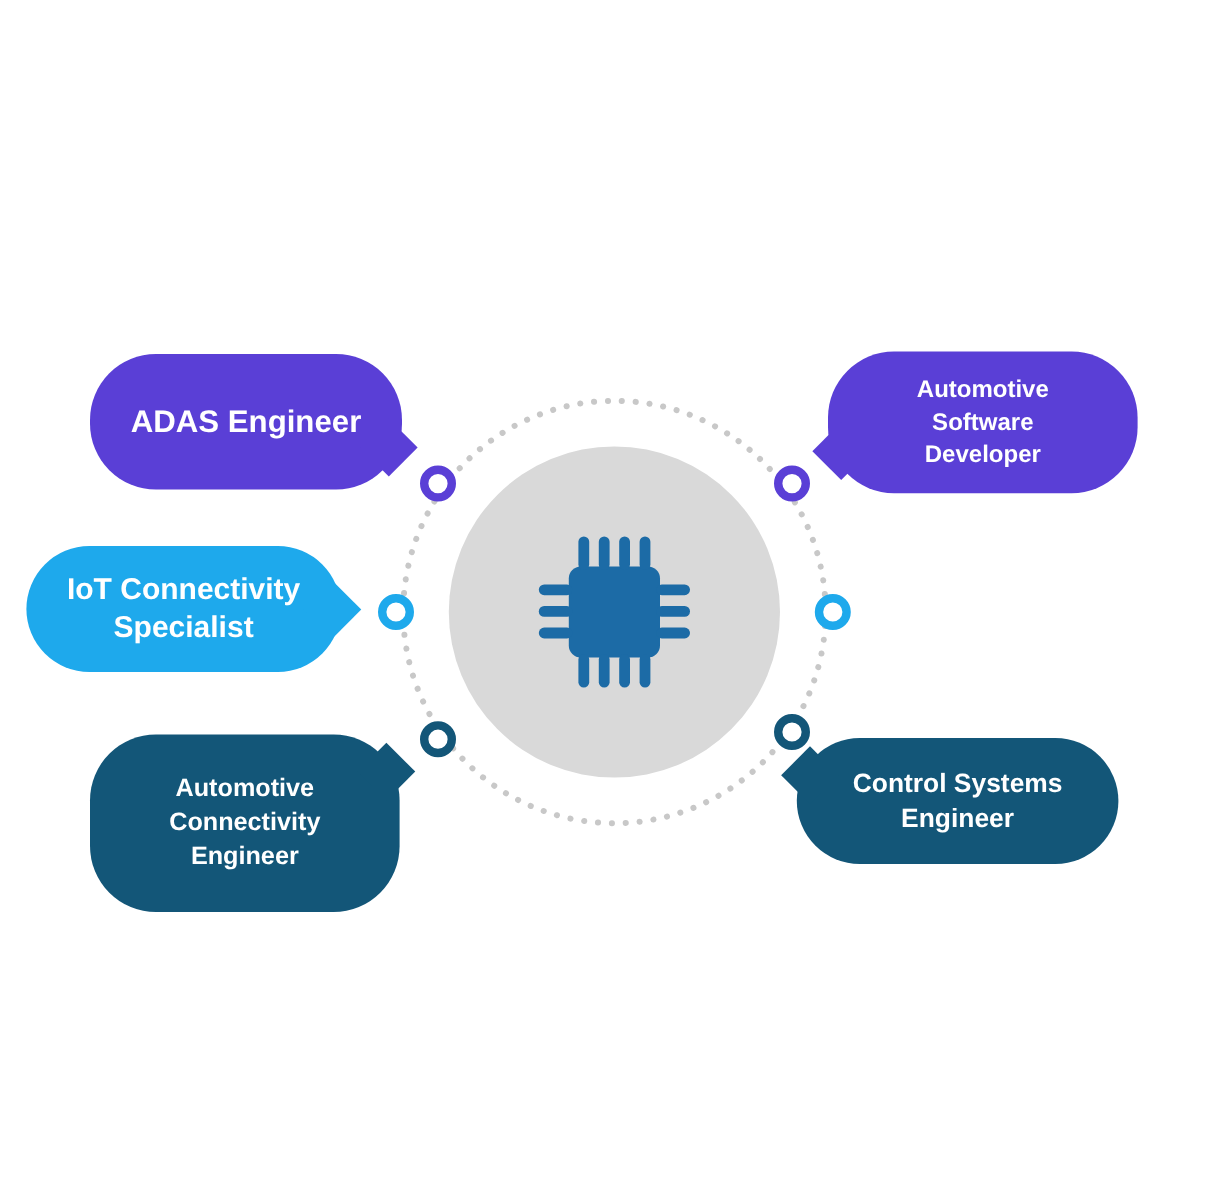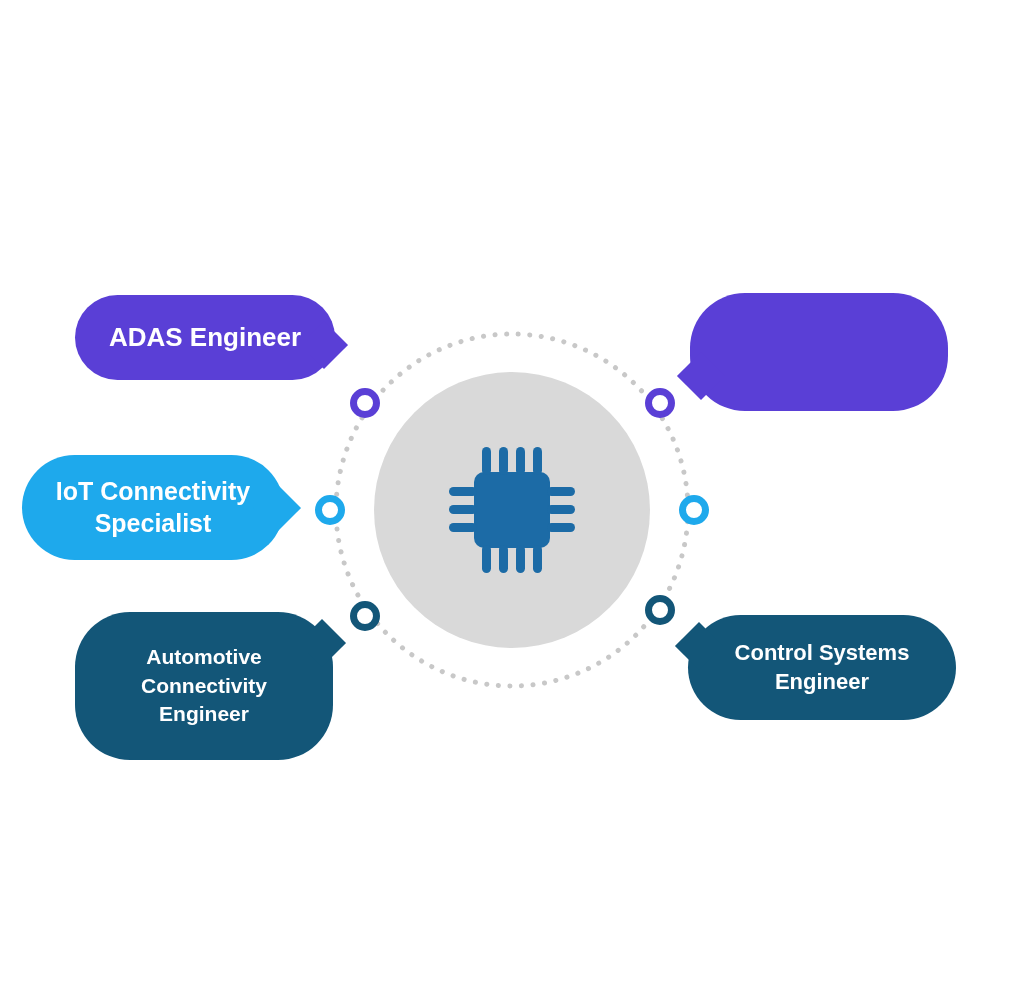--- a/index.html
+++ b/index.html
@@ -21,26 +21,26 @@
   .bubble {
     position:absolute; display:flex; align-items:center; justify-content:center;
     text-align:center; color:#ffffff; font-weight:700; border-radius:55px;
     z-index:0; box-sizing:border-box;
   }
   .tail {
     position:absolute; width:34px; height:34px; background:inherit;
     transform:rotate(45deg); z-index:-1;
   }
 
-  .bubble-tl { left:75px;  top:295px; width:260px; height:85px; font-size:26px; }
+  .bubble-tl { left:75px;  top:295px; width:260px; height:113px; font-size:26px; }
   .bubble-ml { left:22px;  top:455px; width:262px; height:105px; font-size:25px; line-height:1.25; padding:0 20px; }
   .bubble-bl { left:75px;  top:612px; width:258px; height:148px; font-size:21px; line-height:1.35; padding:0 44px; }
   .bubble-tr { left:690px; top:293px; width:258px; height:118px; font-size:20px; line-height:1.35; padding:0 44px; }
   .bubble-mr { left:740px; top:455px; width:260px; height:112px; font-size:21px; line-height:1.35; padding:0 40px; }
-  .bubble-br { left:688px; top:615px; width:268px; height:105px; font-size:22px; line-height:1.3;  padding:0 30px; }
+  .bubble-br { left:664px; top:615px; width:268px; height:105px; font-size:22px; line-height:1.3;  padding:0 30px; }
 
   .bubble-tl .tail { right:-6px;  bottom:18px; }
   .bubble-ml .tail { right:-10px; top:36px; }
   .bubble-bl .tail { right:-6px;  top:14px; }
   .bubble-tr .tail { left:-6px;   bottom:18px; }
   .bubble-mr .tail { left:-10px;  top:36px; }
   .bubble-br .tail { left:-6px;   top:14px; }
 
   
   .ring {
@@ -107,20 +107,21 @@
     <span>IoT Connectivity Specialist</span>
   </div>
 
   <div class="bubble bubble-bl" style="background: rgb(19, 86, 120);">
     <div class="tail"></div>
     <span>Automotive Connectivity Engineer</span>
   </div>
 
   <div class="bubble bubble-tr" style="background: rgb(90, 63, 214);">
     <div class="tail"></div>
+    <span>Automotive Software Developer</span>
   </div>
 
 
   <div class="bubble bubble-br" style="background: rgb(19, 86, 120);">
     <div class="tail"></div>
     <span>Control Systems Engineer</span>
   </div>
 
 </div>
 

